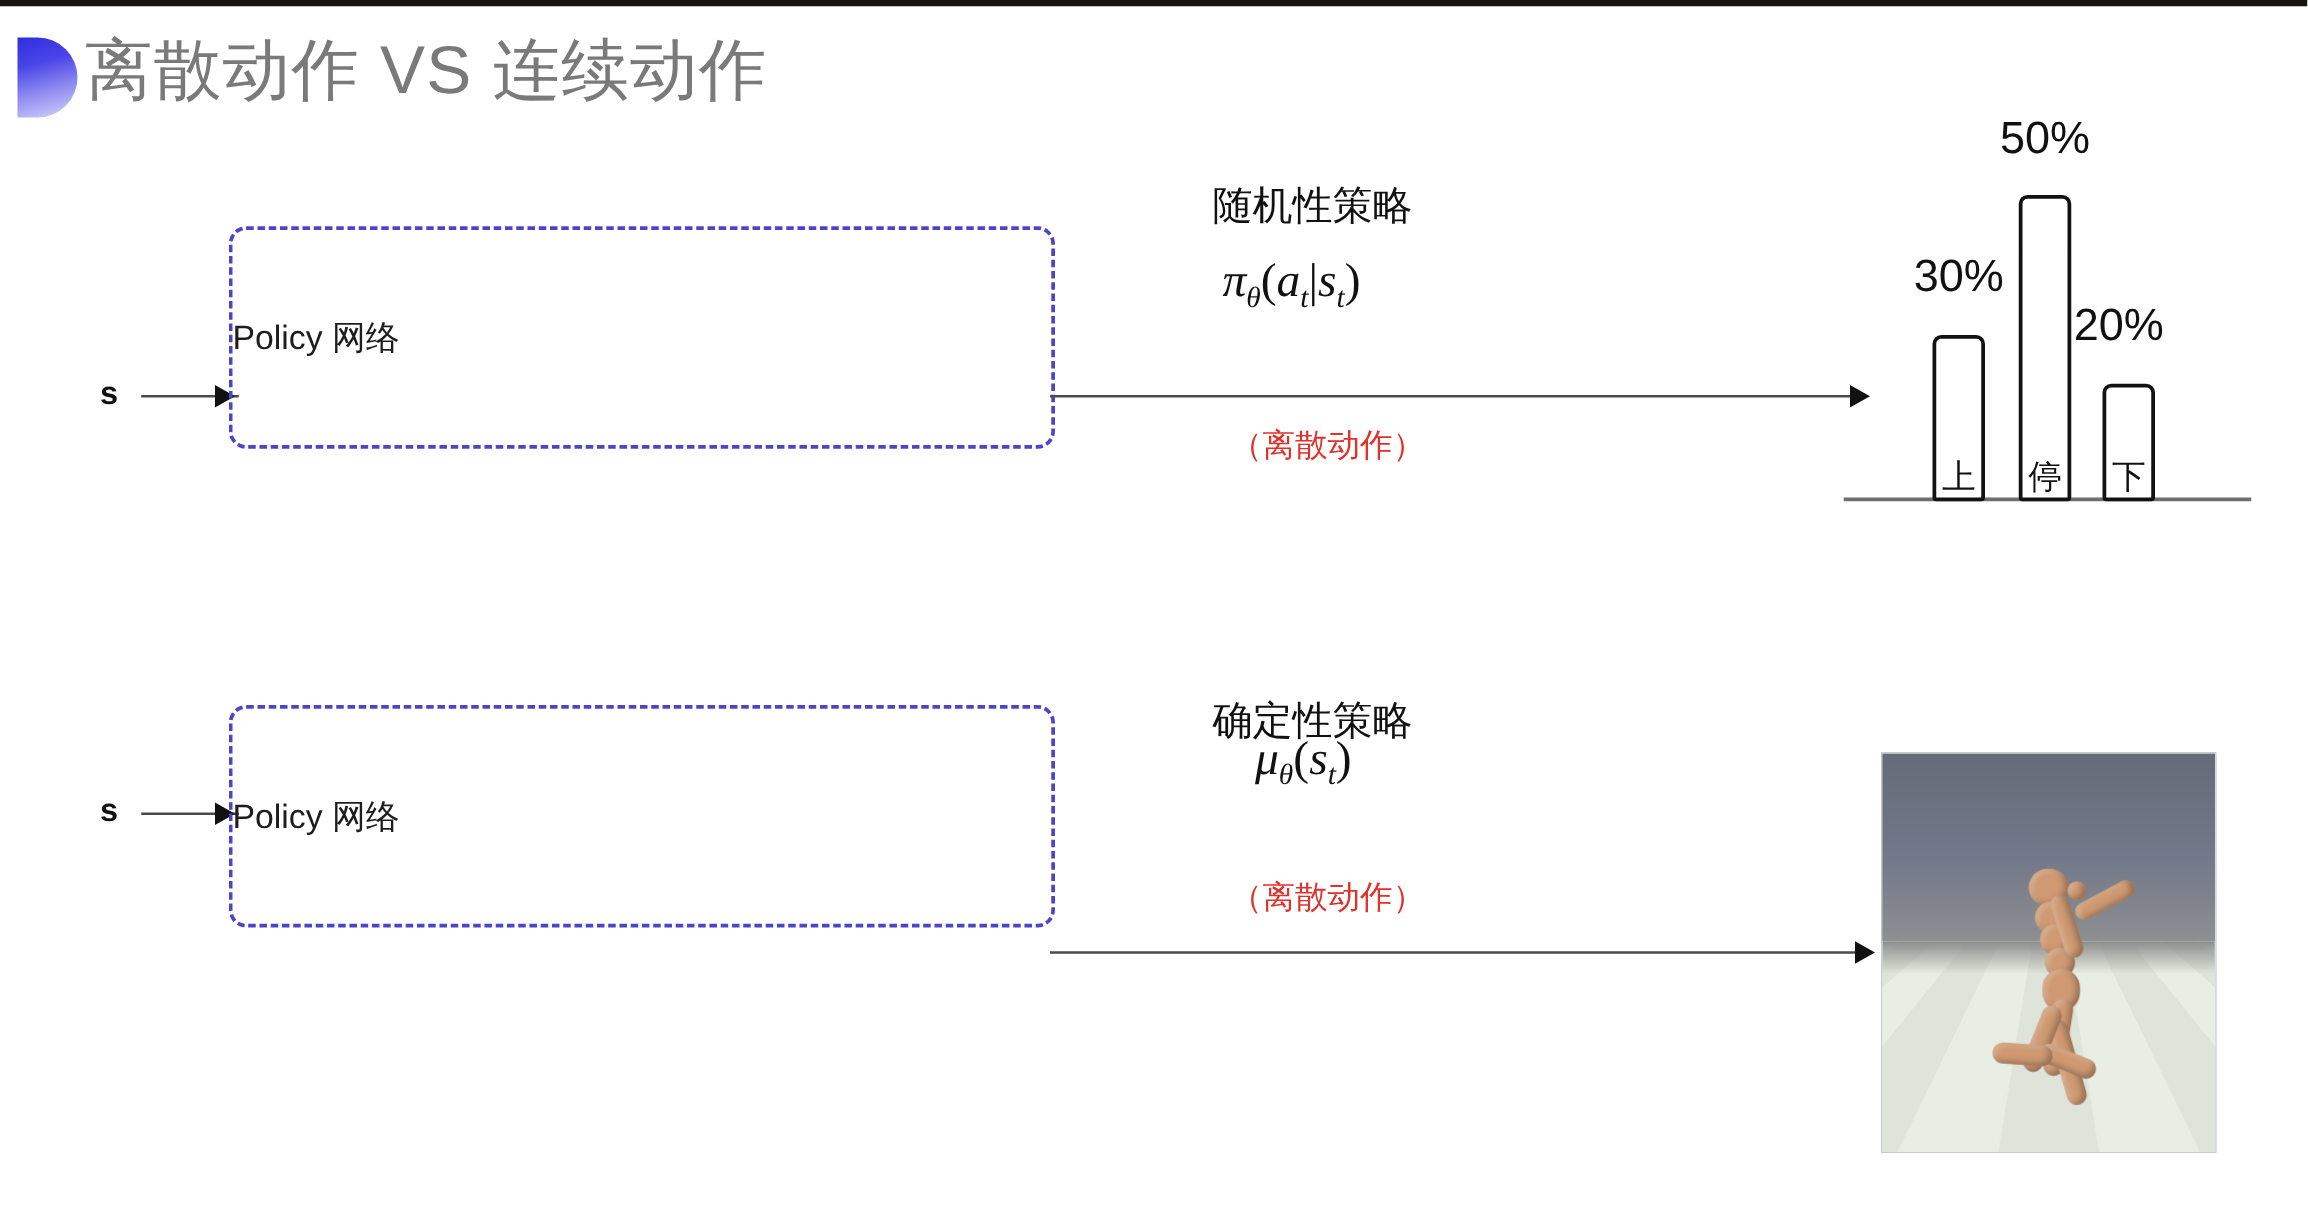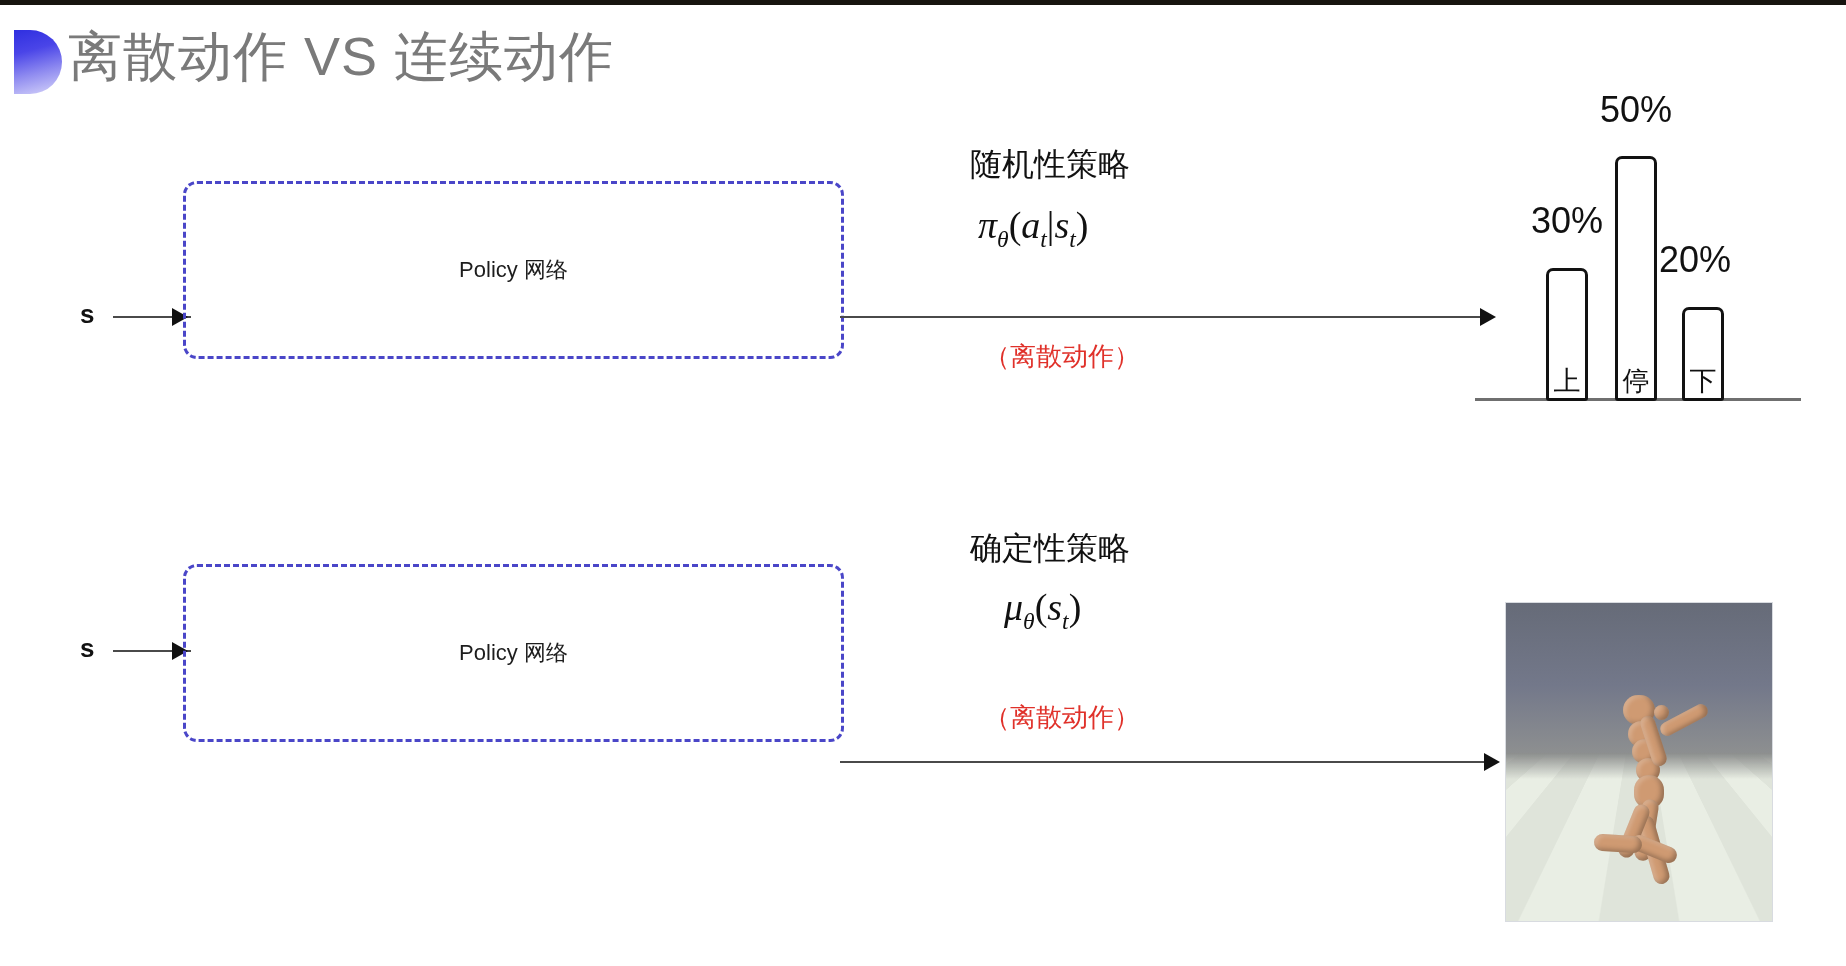--- a/index.html
+++ b/index.html
@@ -47,22 +47,21 @@
     position: absolute;
     border: 3px dashed #4a46c8;
     border-radius: 14px;
     background: transparent;
   }
   .policy-box-label {
     position: absolute;
     left: 0; right: 0;
     top: 50%;
     transform: translateY(-50%);
-    text-align: center;
-    font-size: 22px;
+    font-size: 27px;
     color: #1d1d1d;
     font-weight: 400;
   }
 
   
   .s-label {
     position: absolute;
     font-size: 26px;
     font-weight: 700;
     color: #111111;
@@ -253,21 +252,21 @@
   <div class="arrow-line" style="left:113px; top:645px; width:78px;"></div>
   <div class="arrow-head" style="left:172px; top:637px;"></div>
 
   <div class="policy-box" style="left:183px; top:559px; width:655px; height:172px;">
     <div class="policy-box-label">Policy 网络</div>
   </div>
 
   <div class="arrow-line" style="left:840px; top:756px; width:650px;"></div>
   <div class="arrow-head" style="left:1484px; top:748px;"></div>
 
-  <div class="annot-title" style="left:970px; top:522px;">确定性策略</div>
+  <div class="annot-title" style="left:970px; top:550px;">确定性策略</div>
 
   <div class="annot-formula" style="left:1004px; top:580px;">
     <span>μ</span><span class="sub">θ</span><span class="paren">(</span><span>s</span><span class="sub">t</span><span class="paren">)</span>
   </div>
 
   <div class="annot-red" style="left:984px; top:695px;">（离散动作）</div>
 
   <div id="humanoid-figure">
     <div id="humanoid-sky"></div>
     <div id="humanoid-floor"></div>

